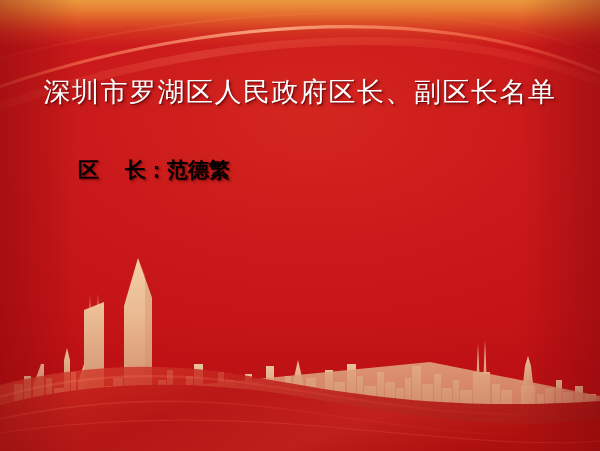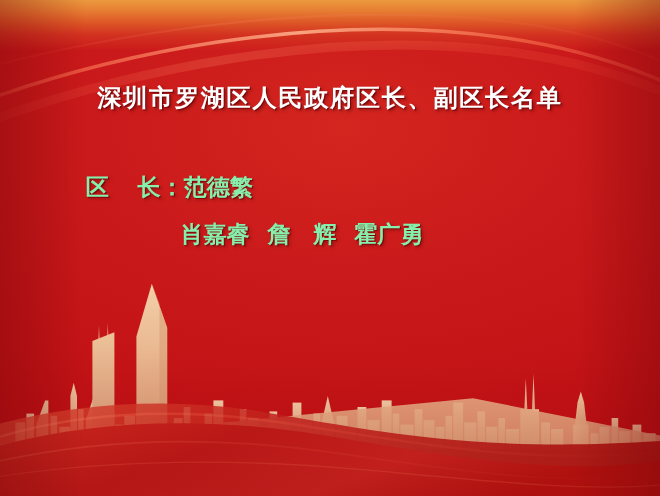--- a/index.html
+++ b/index.html
@@ -67,35 +67,35 @@
   }
 
   .title {
     position: absolute;
     top: 74px;
     left: 0;
     width: 100%;
     text-align: center;
     color: #ffffff;
     font-family: "DejaVu Serif", "Liberation Serif", serif;
-    font-weight: bold;
-    font-size: 22px;
+    font-weight: normal;
+    font-size: 27px;
     letter-spacing: 1.5px;
     text-shadow:
       1px 1px 0 rgba(110,6,8,.85),
       2px 2px 3px rgba(90,4,6,.55);
     white-space: nowrap;
   }
 
   .roster {
     position: absolute;
     top: 148px;
     left: 78px;
     right: 20px;
-    color: #86efac;
+    color: #000000;
     font-family: "DejaVu Serif", "Liberation Serif", serif;
     font-weight: bold;
     font-size: 21px;
     line-height: 43px;
     text-shadow:
       1px 1px 0 rgba(110,6,8,.8),
       2px 2px 3px rgba(90,4,6,.45);
     white-space: nowrap;
   }
 
@@ -290,19 +290,16 @@
 
     <div class="title">深圳市罗湖区人民政府区长、副区长名单</div>
 
     <div class="roster">
 
       <div class="row">
         <span class="label label-chief">区</span><span class="gap-wide"></span><span class="label label-chief">长</span><span>：</span><span>范德繁</span>
       </div>
 
 
-      <div class="row row-continued">
-        <span>肖嘉睿</span><span class="gap-name"></span><span>詹　辉</span><span class="gap-name"></span><span>霍广勇</span>
-      </div>
 
     </div>
   </div>
 </div>
 
 </body></html>

